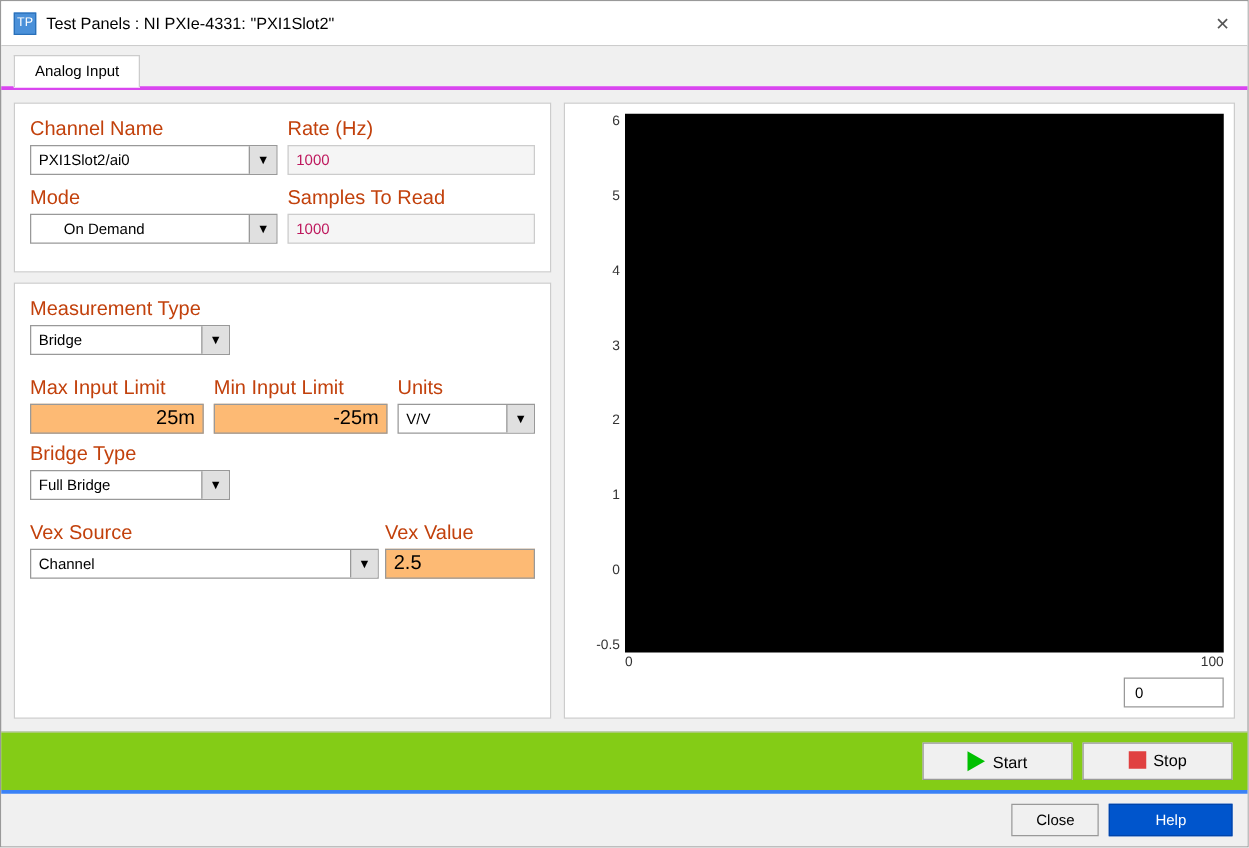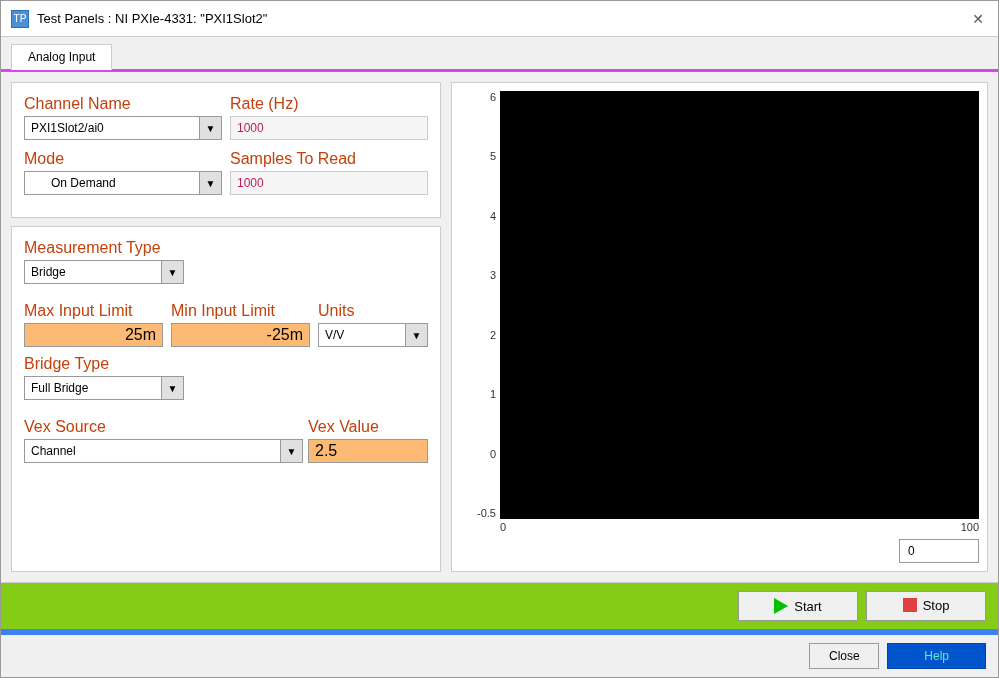--- a/index.html
+++ b/index.html
@@ -305,36 +305,36 @@
       width: 14px;
       height: 14px;
       background: #e04040;
     }
 
     .footer-bar {
       padding: 8px 12px;
       display: flex;
       justify-content: flex-end;
       gap: 8px;
-      border-top: 6px solid #3b82f6;
+      border-top: 3px solid #3b82f6;
       background: #f0f0f0;
     }
 
     .btn-close {
       background: #f0f0f0;
       border: 1px solid #999;
       padding: 5px 18px;
       cursor: pointer;
       font-size: 12px;
       min-width: 70px;
     }
 
     .btn-help {
       background: #0055cc;
-      color: #5eead4;
+      color: #ffffff;
       border: 1px solid #0044aa;
       padding: 5px 36px;
       cursor: pointer;
       font-size: 12px;
       min-width: 70px;
     }
 
     .two-col {
       display: flex;
       gap: 8px;

